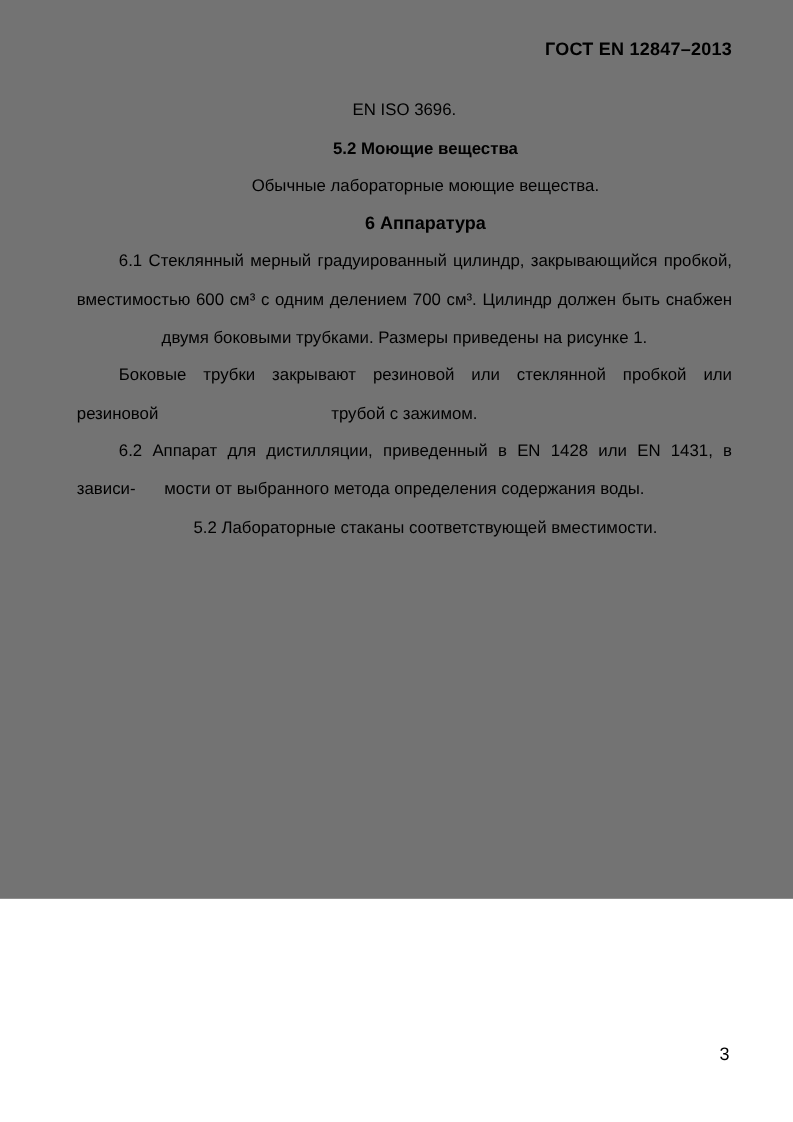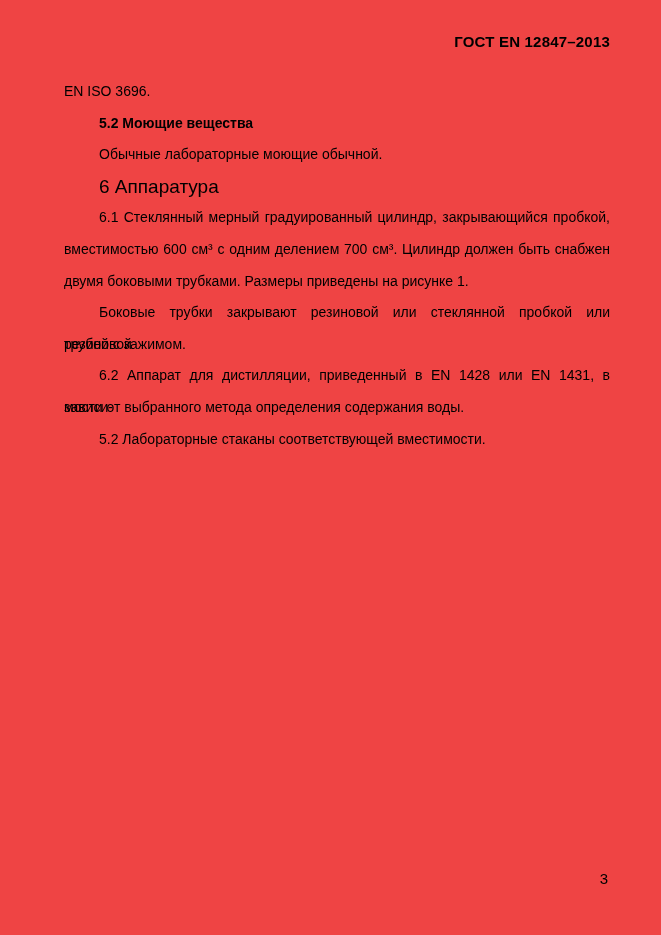--- a/index.html
+++ b/index.html
@@ -13,22 +13,22 @@
     position: relative;
     overflow: hidden;
     font-family: "Liberation Sans", sans-serif;
     color: #000000;
   }
   .page {
     position: absolute;
     left: 0;
     top: 0;
     width: 661px;
-    height: 935px;
-    background: #ef4444;
+    height: 749px;
+    background: #737373;
   }
   .running-header {
     position: absolute;
     top: 33px;
     left: 64px;
     width: 546px;
     text-align: right;
     font-size: 15px;
     font-weight: bold;
     letter-spacing: 0.2px;
@@ -39,27 +39,28 @@
     top: 76px;
     left: 64px;
     width: 546px;
   }
   .line {
     height: 31.6px;
     line-height: 31.6px;
     font-size: 14px;
     white-space: nowrap;
     overflow: visible;
+    text-align: center;
   }
   .bold {
     font-weight: bold;
   }
   .h2 {
-    font-size: 19px;
-    font-weight: normal;
+    font-size: 15px;
+    font-weight: bold;
   }
   .ind {
     text-indent: 35px;
   }
   .just {
     white-space: normal;
     text-align: justify;
     text-align-last: justify;
   }
   .page-number {
@@ -80,21 +81,21 @@
 <div class="page">
 
   <div class="running-header">ГОСТ EN 12847–2013</div>
 
   <div class="content">
 
     <div class="line">EN ISO 3696.</div>
 
     <div class="line bold ind">5.2 Моющие вещества</div>
 
-    <div class="line ind">Обычные лабораторные моющие обычной.</div>
+    <div class="line ind">Обычные лабораторные моющие вещества.</div>
 
     <div class="line h2 ind">6 Аппаратура</div>
 
 
     <div class="line ind just">6.1 Стеклянный мерный градуированный цилиндр, закрывающийся пробкой,</div>
 
     <div class="line just">вместимостью 600 см³ с одним делением 700 см³. Цилиндр должен быть снабжен</div>
 
     <div class="line">двумя боковыми трубками. Размеры приведены на рисунке 1.</div>
 

